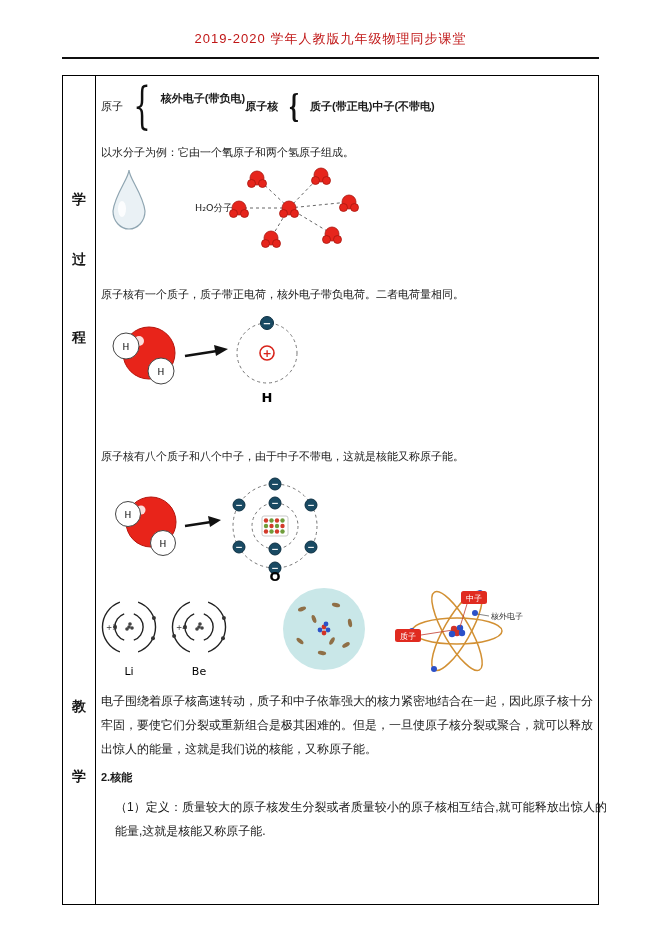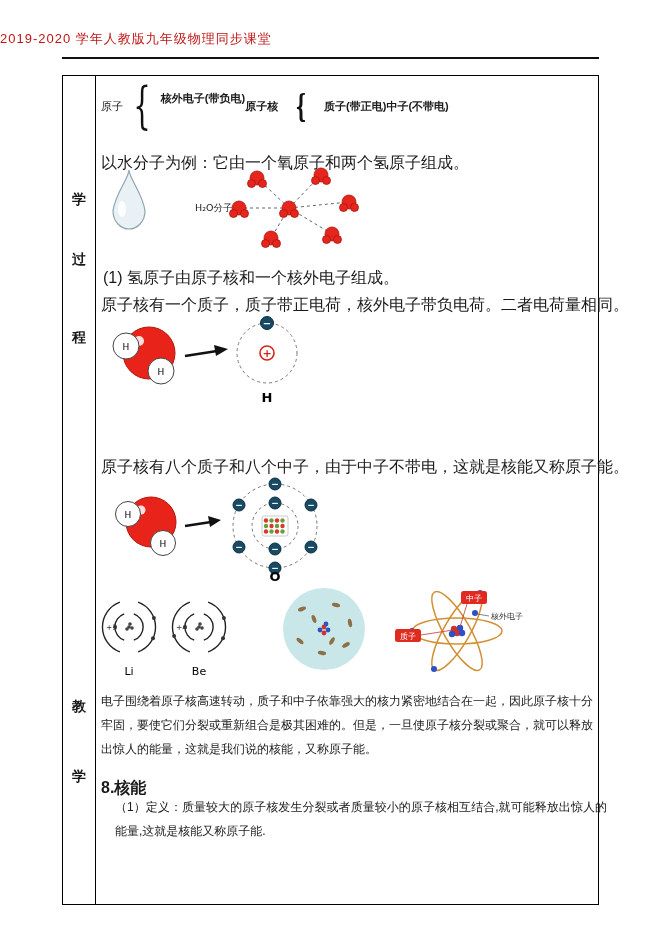--- a/index.html
+++ b/index.html
@@ -1,39 +1,39 @@
 <!DOCTYPE html>
 <html><head>
 <meta charset="utf-8">
 <style>
   html,body{margin:0;padding:0;}
   body{width:661px;height:935px;position:relative;background:#fff;overflow:hidden;
        font-family:"Liberation Sans","DejaVu Sans",sans-serif;color:#1a1a1a;}
   svg{font-family:"DejaVu Sans",sans-serif;}
-  .header-title{position:absolute;top:30px;left:0;width:100%;text-align:left;
+  .header-title{position:absolute;top:30px;left:0;width:100%;text-align:center;
                 font-size:13px;color:#c01616;letter-spacing:1px;}
   .header-rule{position:absolute;top:57px;left:62px;width:537px;height:0;border-top:2px solid #101010;}
   .doc-table{position:absolute;top:75px;left:62px;width:537px;height:830px;
              border:1.5px solid #000;box-sizing:border-box;}
   .side-col{position:absolute;left:0;top:0;width:33px;height:100%;
             border-right:1.5px solid #000;box-sizing:border-box;}
   .side-char{position:absolute;left:0;width:100%;text-align:center;font-size:14px;font-weight:600;}
   .content{position:absolute;left:34px;top:0;right:0;bottom:0;font-size:12px;}
   .abs{position:absolute;}
-  .t{position:absolute;font-size:16px;white-space:nowrap;margin-top:8px;}
+  .t{position:absolute;font-size:11px;white-space:nowrap;}
   .para{position:absolute;font-size:12px;line-height:24px;text-align:justify;}
   .bold{font-weight:bold;}
   
   .atom-tree{position:absolute;top:6px;left:4px;display:flex;align-items:center;gap:3px;font-size:11px;}
   .brace{font-family:"DejaVu Serif",serif;color:#111;display:block;}
   .brace-outer{font-size:50px;line-height:48px;height:48px;transform:scaleX(.55);}
   .brace-inner{font-size:31px;line-height:30px;height:31px;transform:scaleX(.55);}
   .tree-col{display:flex;flex-direction:row;justify-content:center;font-weight:bold;}
   .tree-col>div{line-height:15px;}
-  .nucleus-row{display:flex;align-items:center;gap:13px;}
+  .nucleus-row{display:flex;align-items:center;gap:6px;}
 </style>
 </head>
 <body>
 
 <div class="header-title">2019-2020 学年人教版九年级物理同步课堂</div>
 <div class="header-rule"></div>
 
 <div class="doc-table">
 
   <div class="side-col">
@@ -110,21 +110,20 @@
           </g>
         <g transform="translate(140,44)">
             <circle r="7"></circle>
             <circle cx="-5.5" cy="5.5" r="4"></circle>
             <circle cx="5.5" cy="5.5" r="4"></circle>
           </g>
       </g>
       <text x="96" y="47" font-size="9.5" fill="#222" text-anchor="start">H₂O分子</text>
     </svg>
 
-    <div class="t" style="top:184px;left:6px">(1) 氢原子由原子核和一个核外电子组成。</div>
     <div class="t" style="top:211px;left:4px">原子核有一个质子，质子带正电荷，核外电子带负电荷。二者电荷量相同。</div>
 
     <svg class="abs" style="top:233px;left:8px" width="230" height="98" viewBox="0 0 230 98">
       <g>
         <circle cx="44" cy="44" r="26" fill="#e8241a" stroke="#b5140c"></circle>
         <circle cx="34" cy="32" r="5" fill="#ffffff" opacity="0.85"></circle>
         <circle cx="21" cy="37" r="13" fill="#fff" stroke="#444"></circle>
         <text x="21" y="41" font-size="9" text-anchor="middle">H</text>
         <circle cx="56" cy="62" r="13" fill="#fff" stroke="#444"></circle>
         <text x="56" y="66" font-size="9" text-anchor="middle">H</text>
@@ -297,18 +296,18 @@
         <g>
           <line x1="-36" y1="4" x2="-4" y2="-1" stroke="#c0392b" stroke-width="0.8"></line>
           <rect x="-62" y="-2" width="26" height="13" rx="2.5" fill="#e02b20"></rect>
           <text x="-49" y="7.5" font-size="8" fill="#fff" text-anchor="middle">质子</text>
         </g>
       </g>
     </svg>
 
     <div class="para" style="top:613px;left:4px;width:492px">电子围绕着原子核高速转动，质子和中子依靠强大的核力紧密地结合在一起，因此原子核十分牢固，要使它们分裂或重新组合是极其困难的。但是，一旦使原子核分裂或聚合，就可以释放出惊人的能量，这就是我们说的核能，又称原子能。</div>
 
-    <div class="t bold" style="top:694px;left:4px">8.核能</div>
+    <div class="t bold" style="top:694px;left:4px">2.核能</div>
 
     <div class="para" style="top:719px;left:12px;width:492px;padding-left:6px">（1）定义：质量较大的原子核发生分裂或者质量较小的原子核相互结合,就可能释放出惊人的能量,这就是核能又称原子能.</div>
 
   </div>
 </div>
 
 </body></html>

